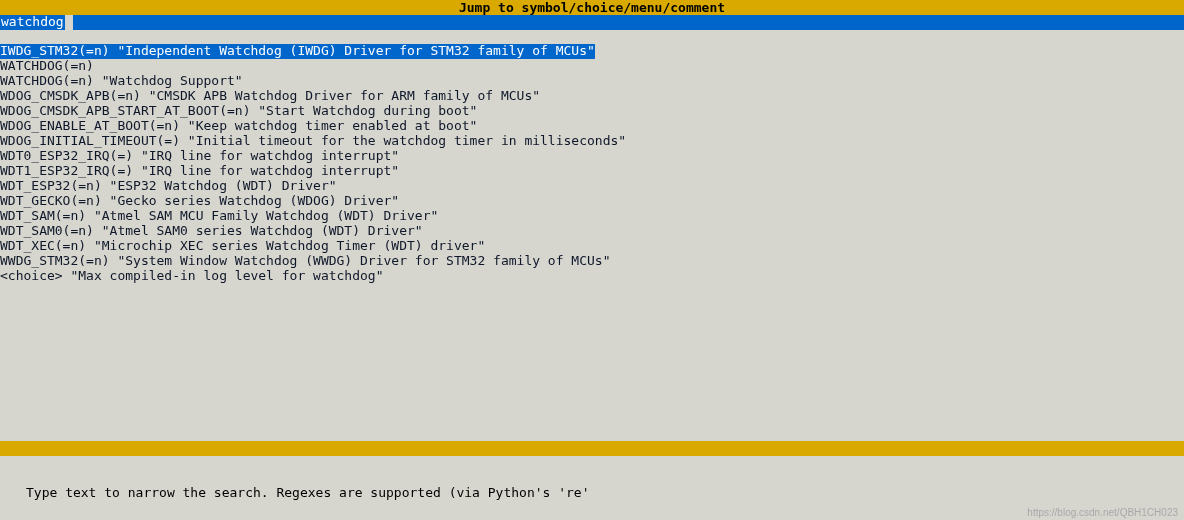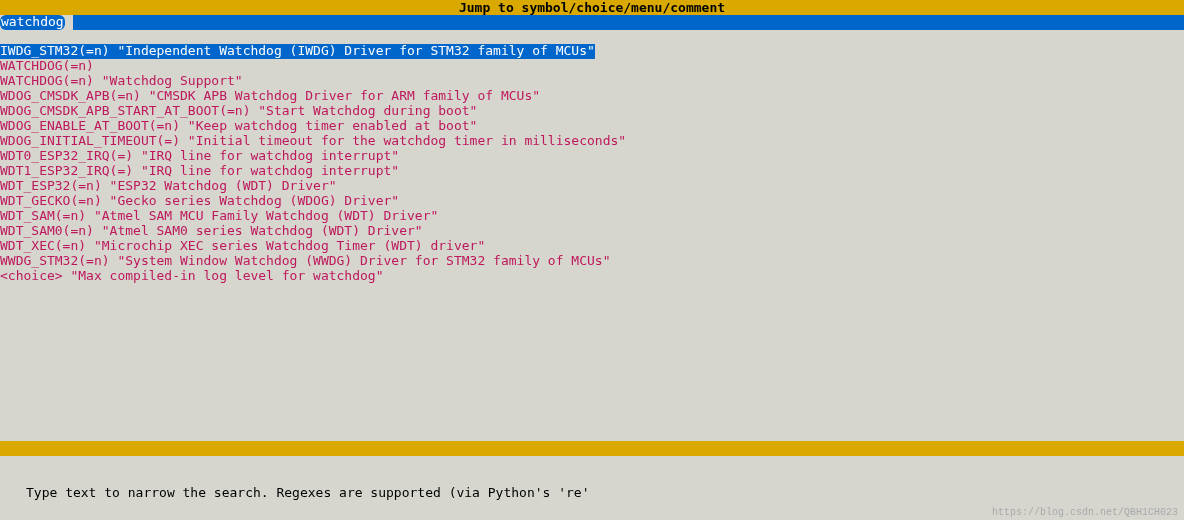--- a/index.html
+++ b/index.html
@@ -27,21 +27,20 @@
     }
     .search-row {
       display: flex;
       height: 15px;
       margin: 0;
     }
     .search-text {
       background: #0066cc;
       color: #fff;
       padding: 0 1px;
-      border-radius: 6px;
     }
     .cursor-block {
       background: #d6d6ce;
       width: 8px;
       display: inline-block;
     }
     .search-rest {
       background: #0066cc;
       flex: 1;
     }
@@ -49,21 +48,21 @@
       height: 14px;
       background: #d6d6ce;
     }
     .results {
       background: #d6d6ce;
       padding: 0;
       border-right: 6px solid #d6d6ce;
     }
     .result-line {
       white-space: pre;
-      color: #be185d;
+      color: #0f172a;
       height: 15px;
     }
     .result-line.selected {
       background: #0066cc;
       color: #fff;
       display: inline-block;
     }
     .selected-wrapper {
       height: 15px;
     }
@@ -81,21 +80,21 @@
     .help-line {
       height: 14.5px;
       padding-left: 26px;
     }
     .watermark {
       position: absolute;
       bottom: 2px;
       right: 6px;
       font-size: 10px;
       color: rgba(100,100,120,0.4);
-      font-family: Liberation Mono, monospace;
+      font-family: Liberation Sans, sans-serif;
     }
   </style>
 </head>
 <body>
 
 <div class="title-bar">Jump to symbol/choice/menu/comment</div>
 
 <div class="search-row">
   <span class="search-text">watchdog</span>
   <span class="cursor-block"></span>

